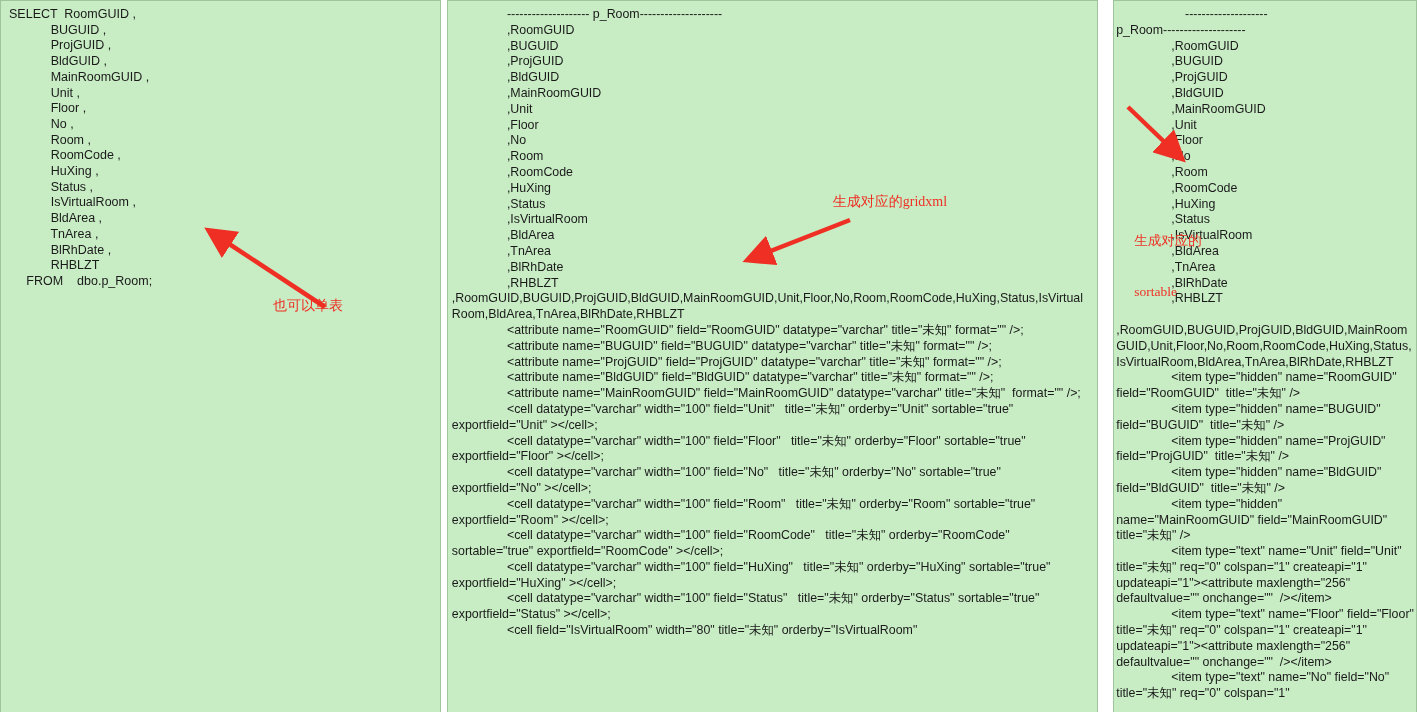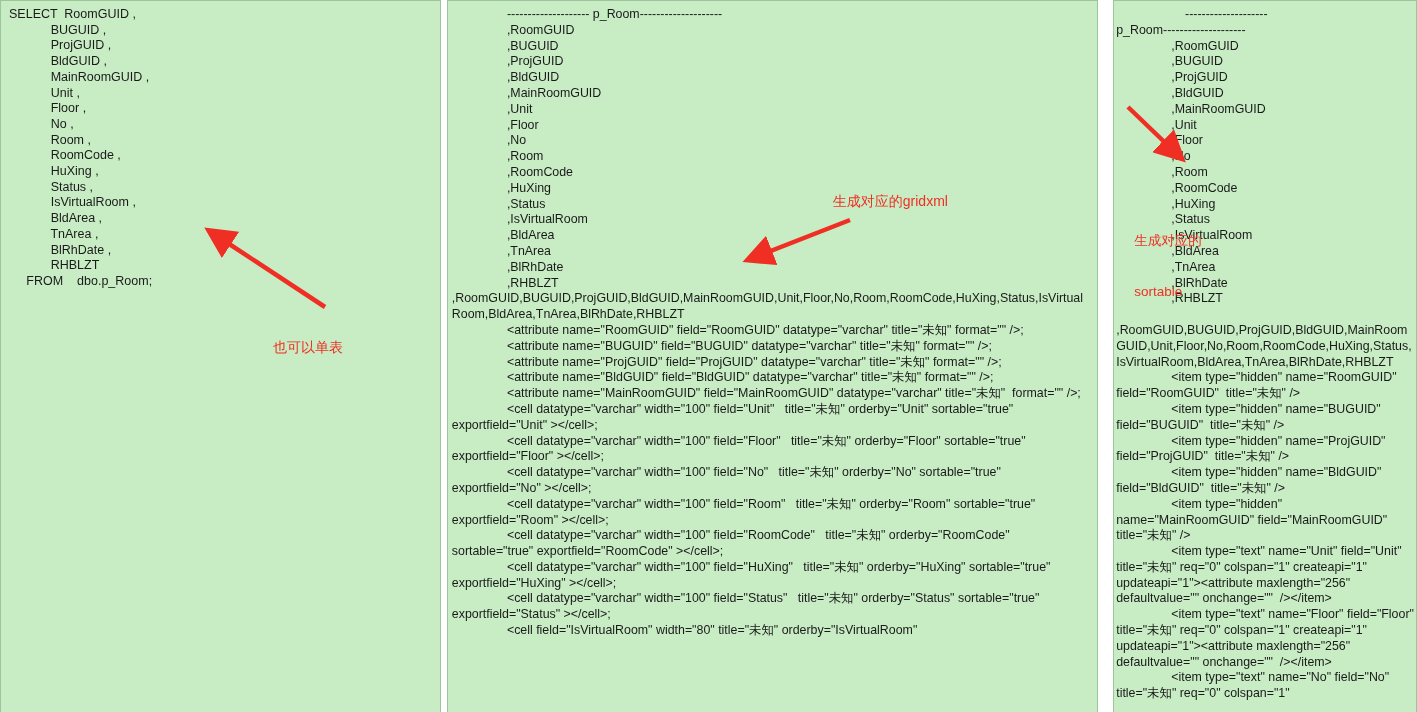--- a/index.html
+++ b/index.html
@@ -62,24 +62,24 @@
     font-size: 12.4px;
     line-height: 15.8px;
   }
 
   
   .annot {
     position: absolute;
     color: #ef2f24;
     font-size: 14px;
     line-height: 17px;
-    font-family: Liberation Sans, sans-serif;
+    font-family: Liberation Serif, serif;
     white-space: pre;
   }
-  .annot-left   { left: 272px; top: 296px; margin-top: 42px; }
+  .annot-left   { left: 272px; top: 296px; }
   .annot-mid    { left: 385px; top: 192px; }
   .annot-right  { left: 20px;  top: 197px; font-size: 13.5px; line-height: 17px; }
 
   .arrow {
     position: absolute;
     pointer-events: none;
   }
   .arrow-left  { left: 200px;  top: 222px; }
   .arrow-mid   { left: 290px;  top: 210px; }
   .arrow-right { left: 6px;    top: 98px;  }

